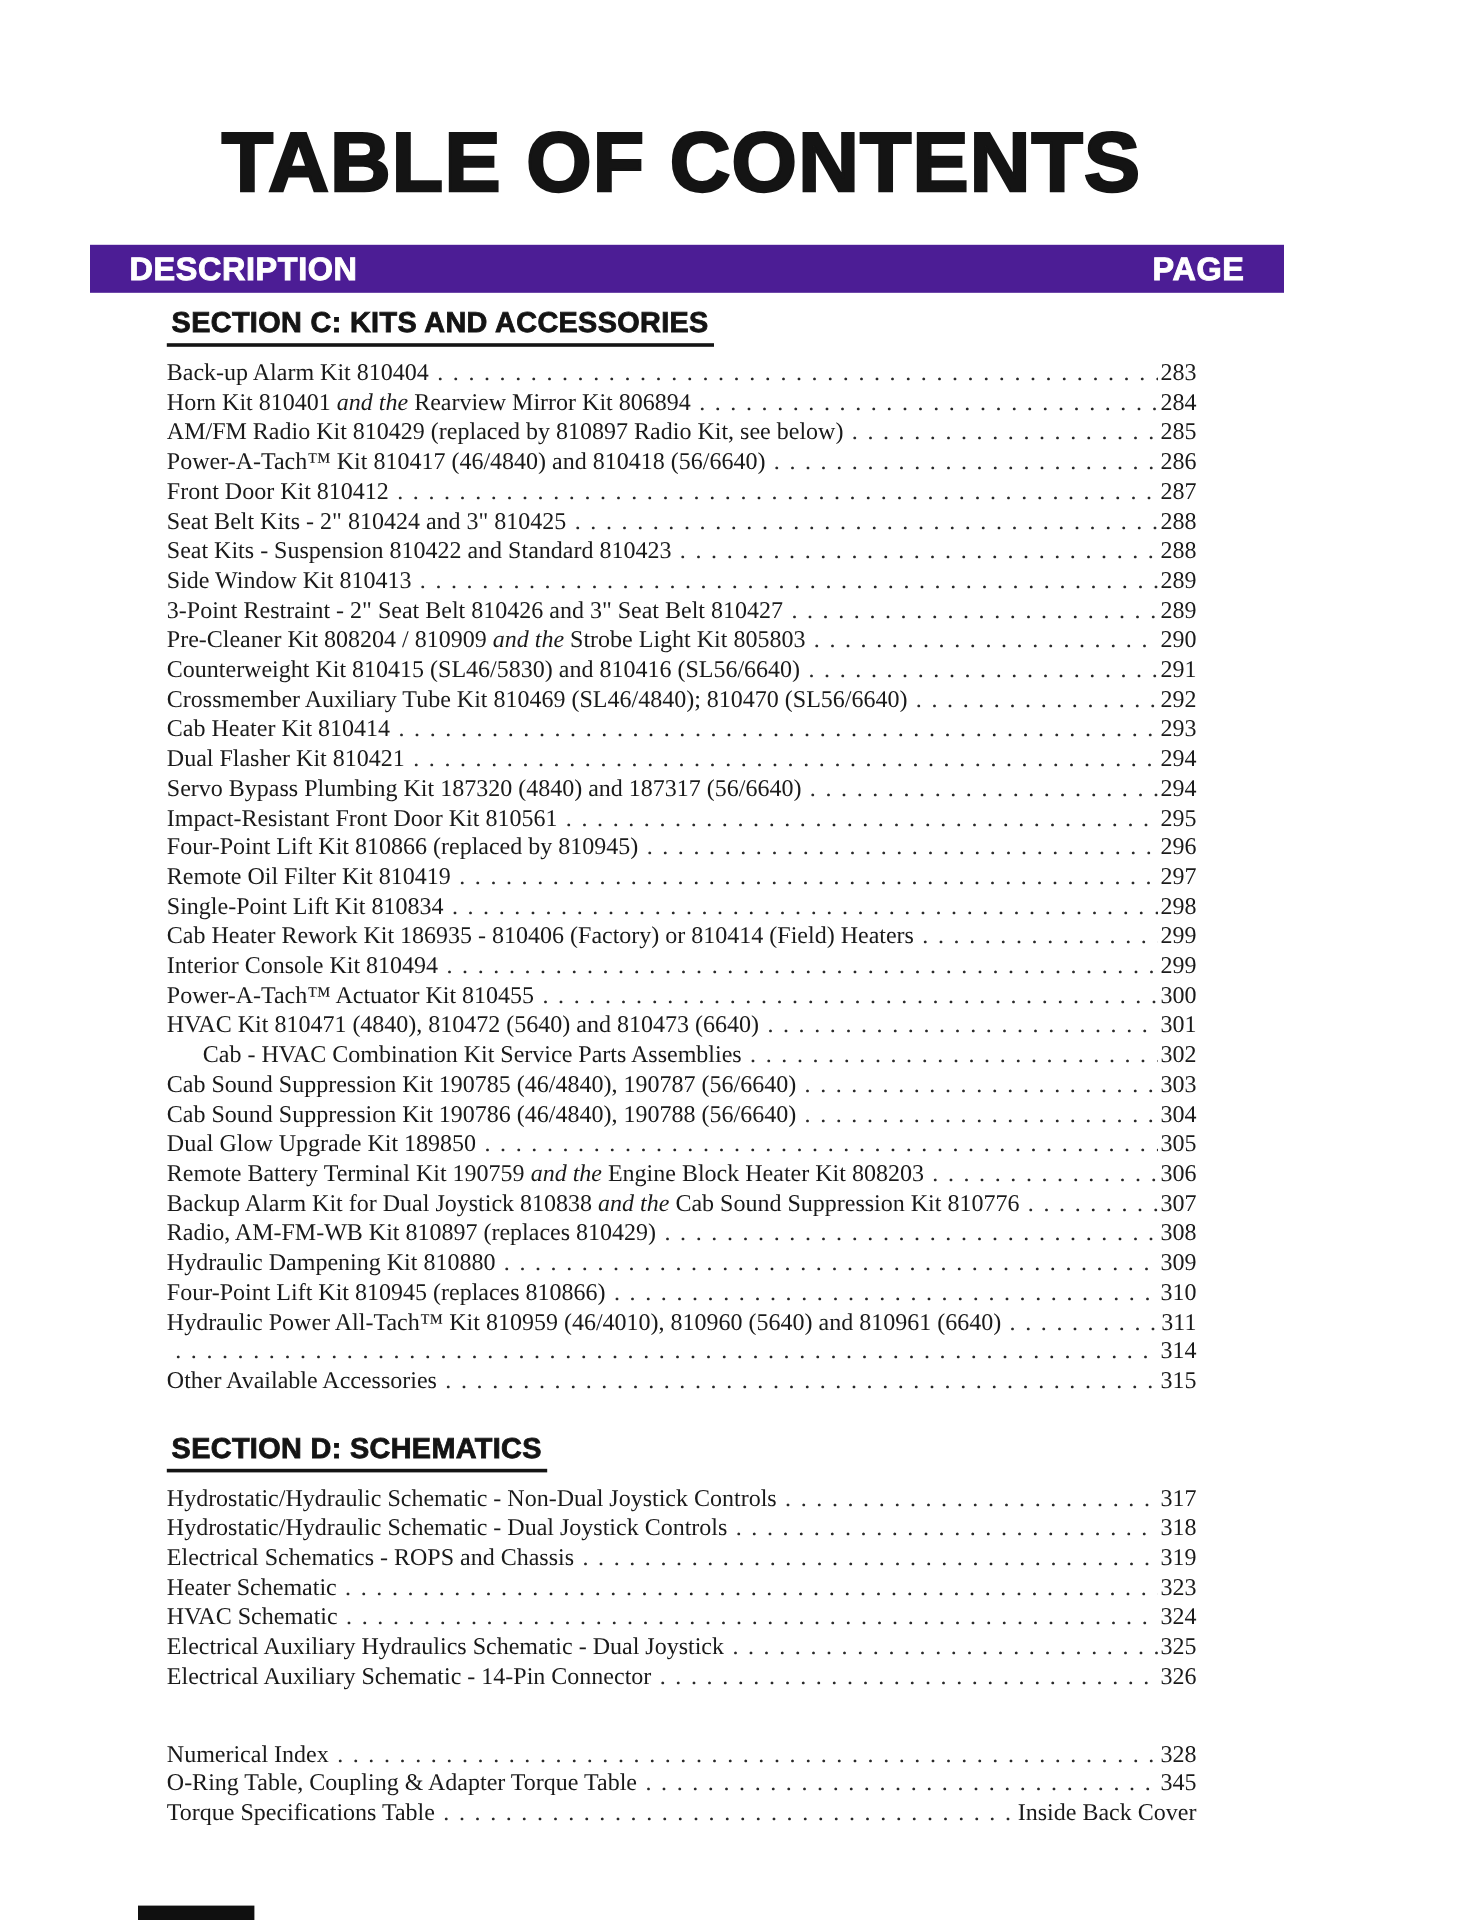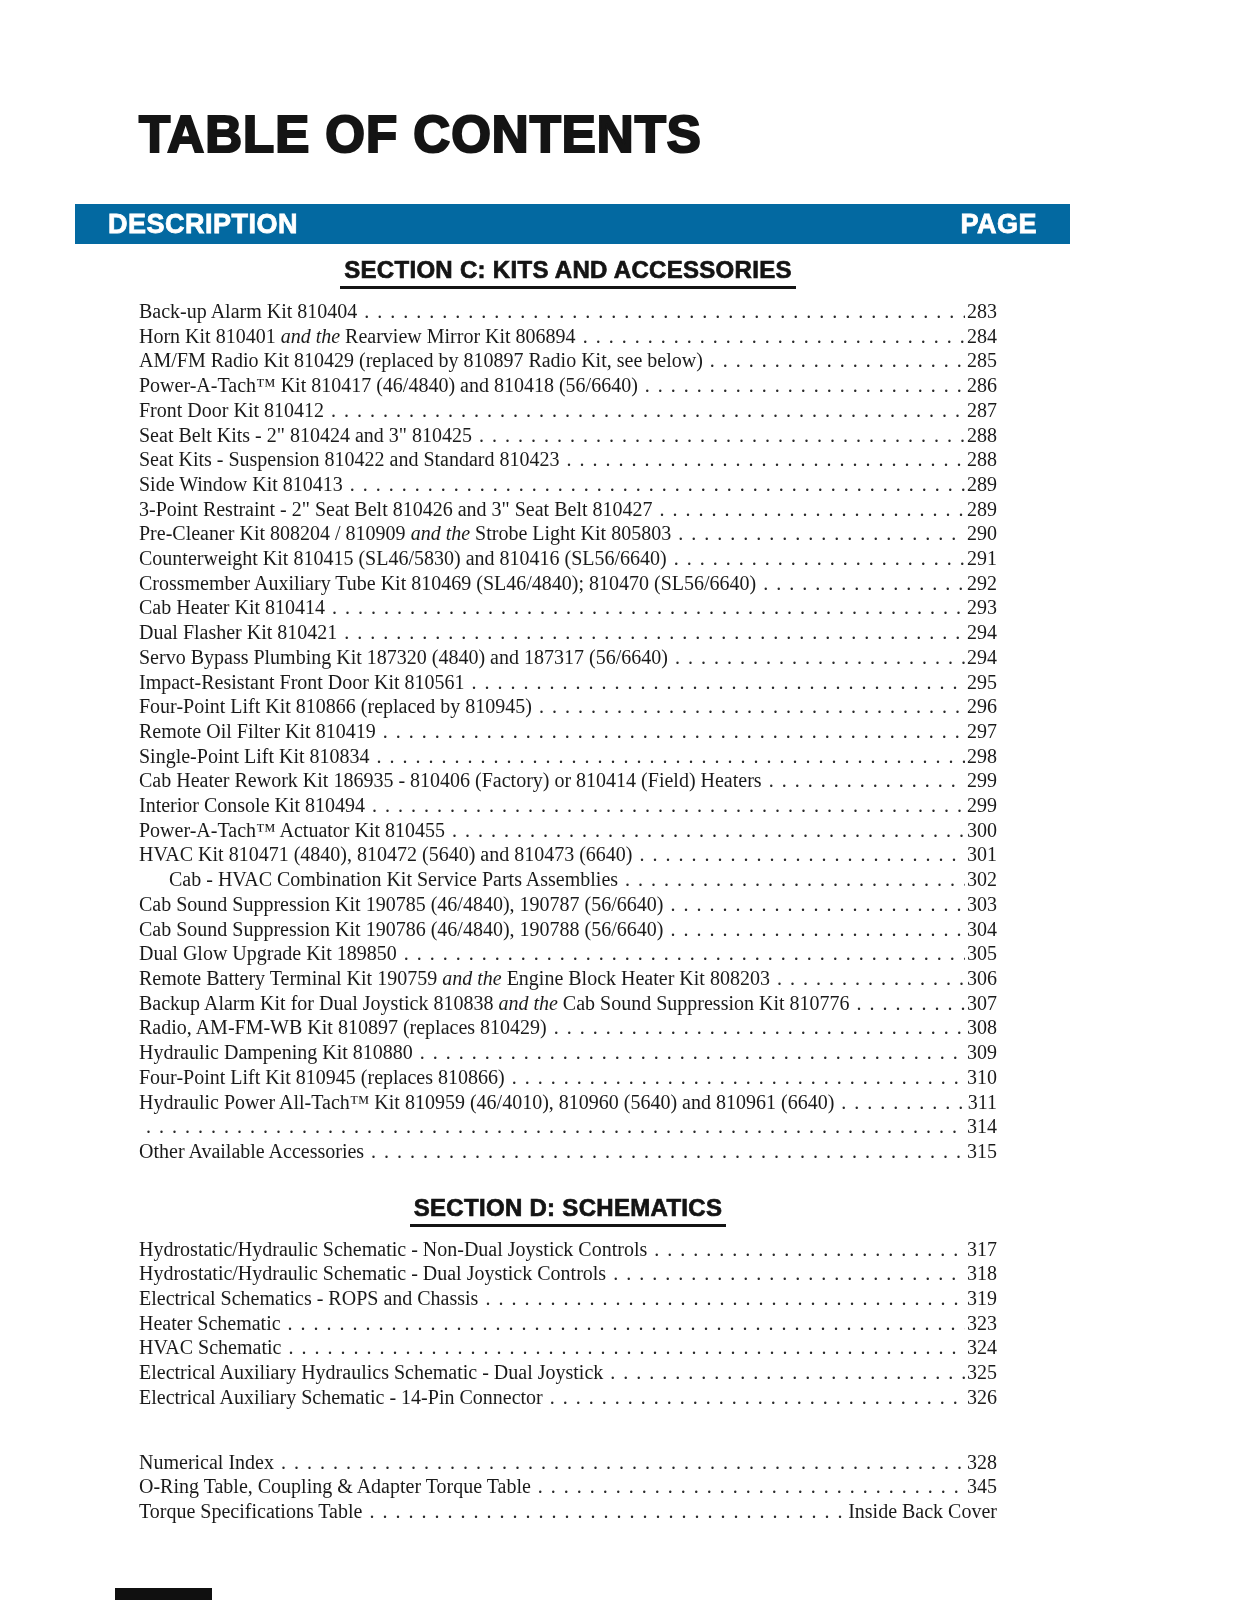--- a/index.html
+++ b/index.html
@@ -8,52 +8,52 @@
     width: 1236px;
     height: 1600px;
     background: #ffffff;
     font-family: "Liberation Serif", serif;
     color: #1a1a1a;
     overflow: hidden;
   }
   .title {
     margin: 100px 0 0 139px;
     width: 858px;
+    text-align: center;
     font-family: "Liberation Sans", sans-serif;
     font-weight: bold;
-    font-size: 51px;
+    font-size: 70px;
     line-height: 70px;
     letter-spacing: 1px;
     color: #141414;
     -webkit-text-stroke: 2.2px #141414;
     white-space: nowrap;
   }
   .header-bar {
     margin: 34px 0 0 75px;
     width: 995px;
     height: 40px;
-    background: #0369a1;
+    background: #4c1d95;
     color: #ffffff;
     display: flex;
     justify-content: space-between;
     align-items: center;
     padding: 0 33px;
     box-sizing: border-box;
     font-family: "Liberation Sans", sans-serif;
     font-weight: bold;
     font-size: 27px;
     letter-spacing: 0.5px;
     -webkit-text-stroke: 0.8px #ffffff;
   }
   .content {
     margin: 12px 0 0 139px;
     width: 858px;
   }
   .sec-head-wrap {
-    text-align: center;
     margin: 6px 0 10px 0;
   }
   .sec-head-wrap.gap-above { margin-top: 30px; }
   .sec-head {
     display: inline-block;
     font-family: "Liberation Sans", sans-serif;
     font-weight: bold;
     font-size: 24px;
     letter-spacing: 0.3px;
     color: #141414;

